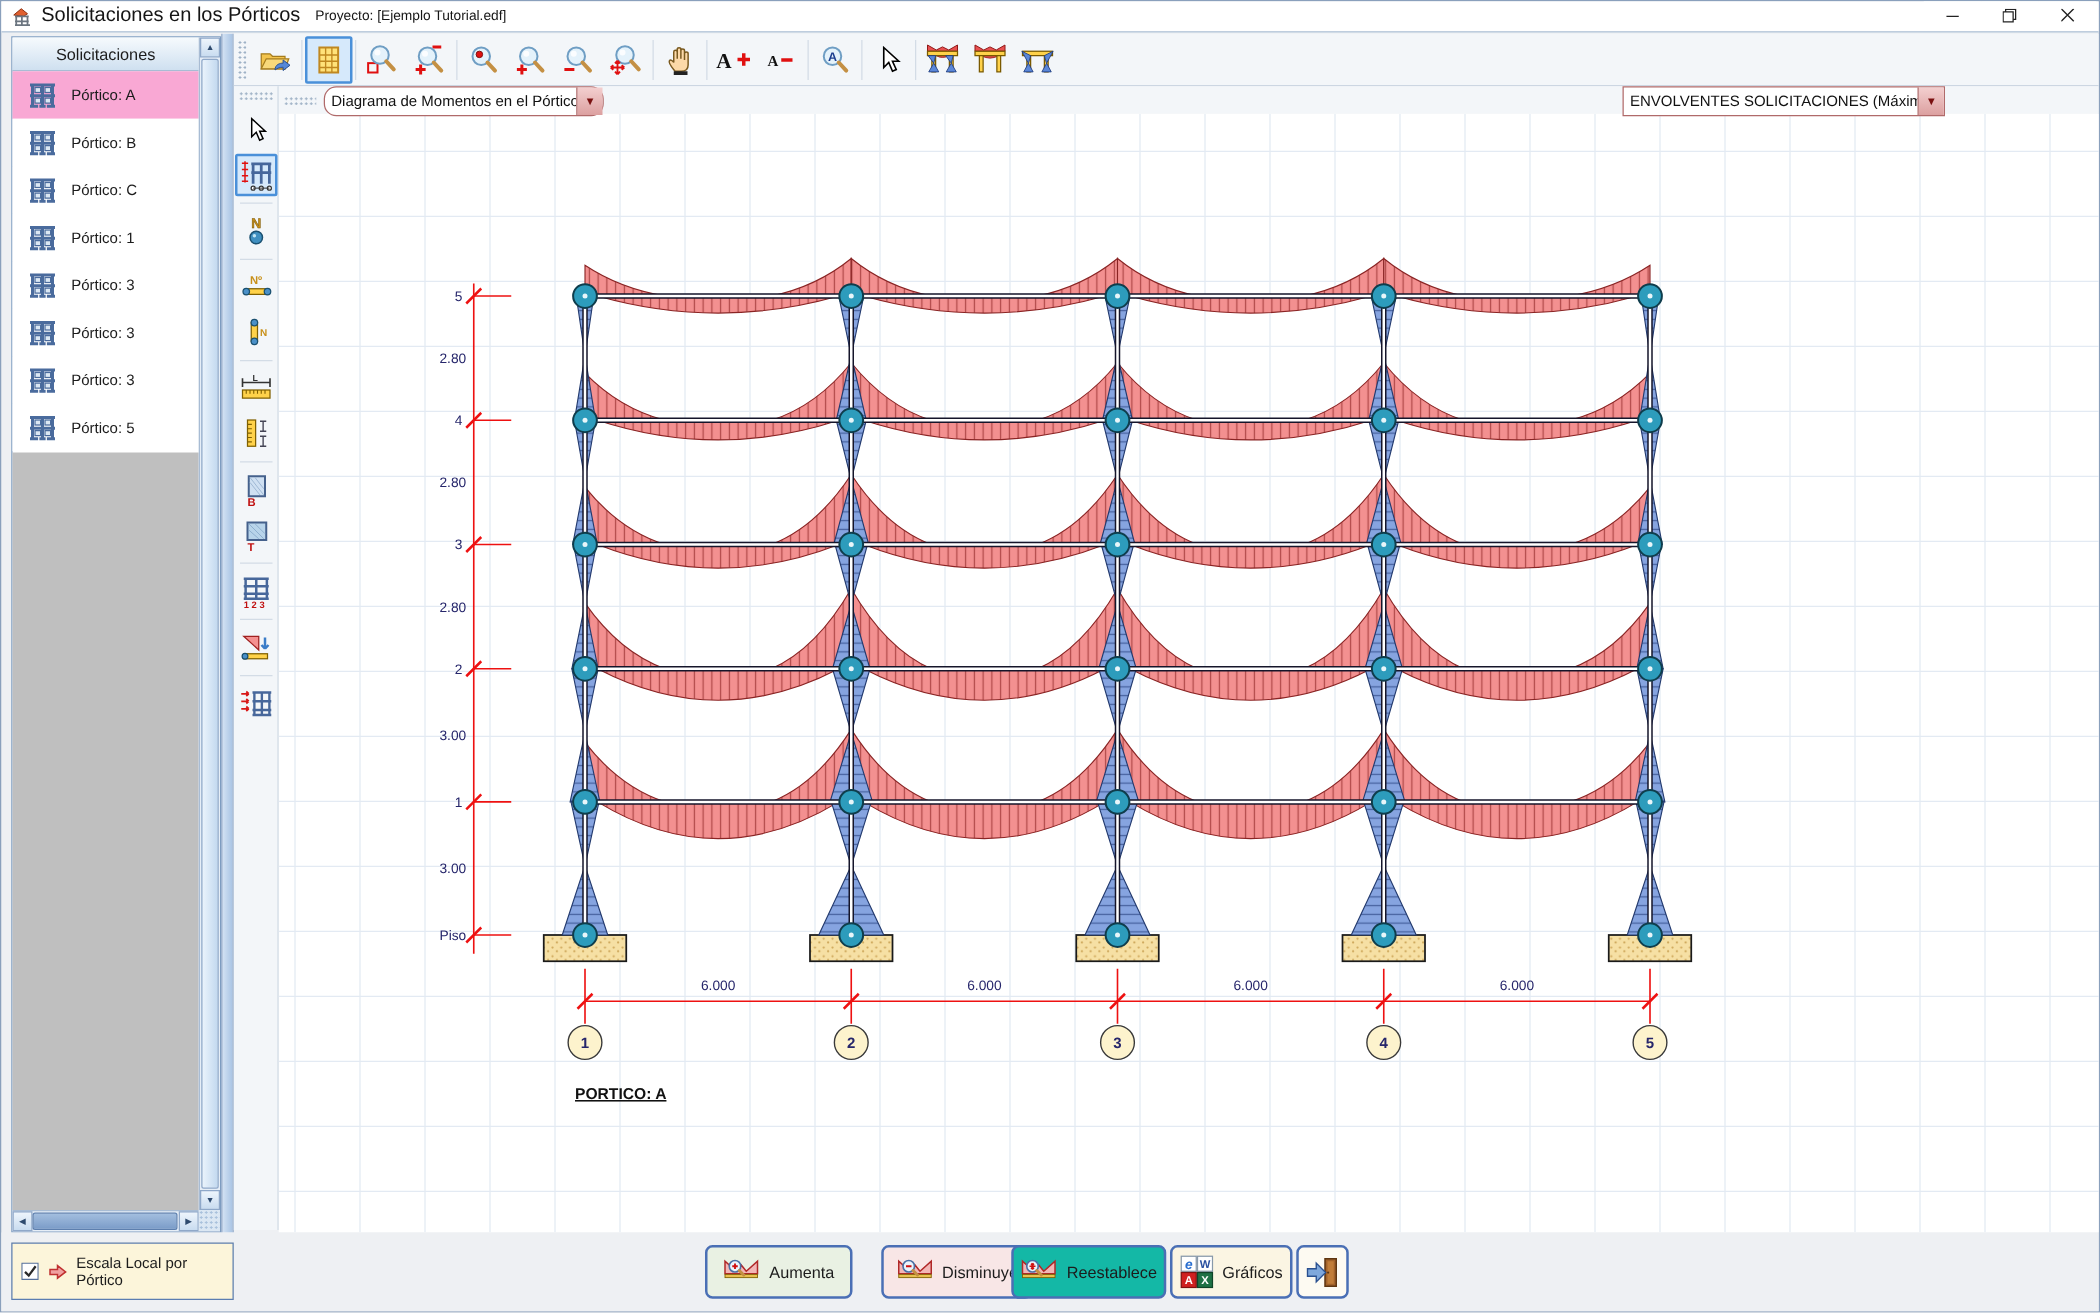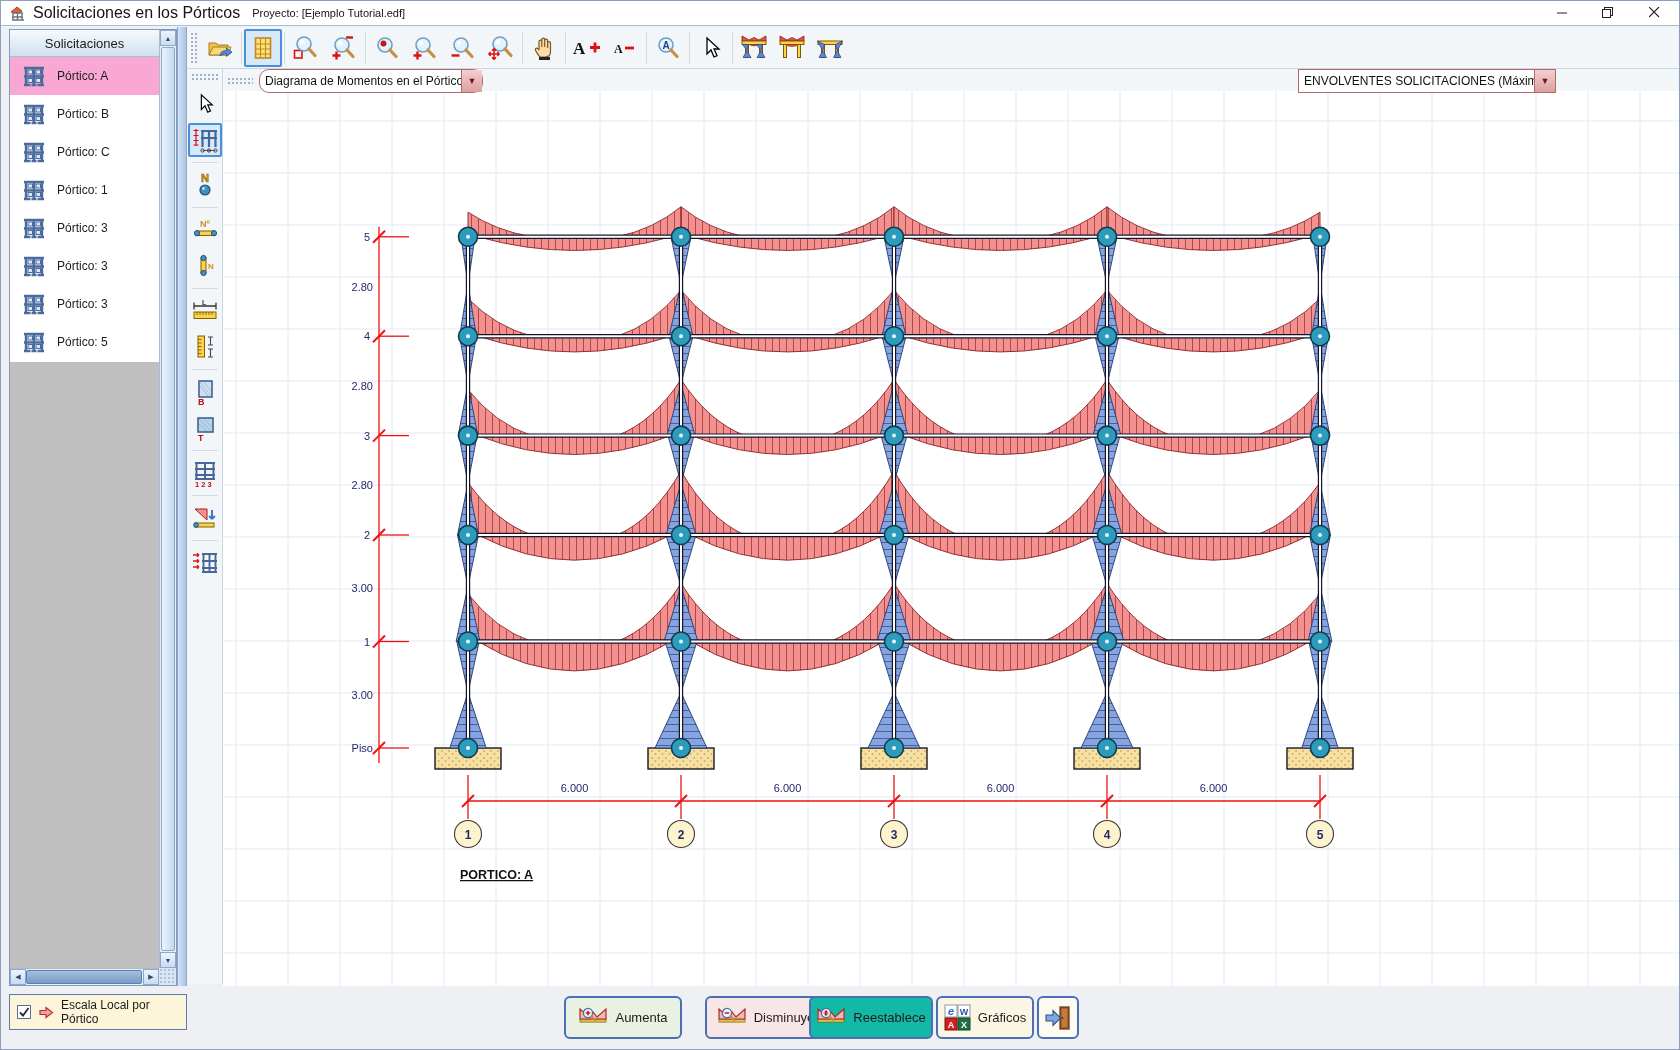--- a/index.html
+++ b/index.html
@@ -54,21 +54,21 @@
   .combo-right{left:1297px;top:68px;width:258px;}
   .combo-text{flex:1;padding-left:5px;white-space:nowrap;overflow:hidden;}
   .combo-btn{width:20px;height:100%;background:linear-gradient(#f3cfcf,#dca0a0);border-left:1px solid #b06a6a;display:flex;align-items:center;justify-content:center;color:#7a1010;font-size:9px;}
 
   
   #frame-canvas{position:absolute;left:222px;top:90px;background:#ffffff;}
   #frame-canvas text{font-family:"Liberation Sans",sans-serif;}
 
   
   .bottom-bar{position:absolute;left:0;top:985px;right:0;height:65px;background:#eef0f3;}
-  .scale-panel{position:absolute;left:8px;top:8px;width:178px;height:36px;background:#fcf5da;border:1px solid #5b7db1;display:flex;align-items:center;gap:7px;padding-left:7px;font-size:12px;color:#1c1c1c;box-sizing:border-box;}
+  .scale-panel{position:absolute;left:8px;top:8px;width:178px;height:46px;background:#fcf5da;border:1px solid #5b7db1;display:flex;align-items:center;gap:7px;padding-left:7px;font-size:12px;color:#1c1c1c;box-sizing:border-box;}
   .big-btn{position:absolute;top:10px;height:43px;border:2px solid #4a6fb5;border-radius:6px;display:flex;align-items:center;justify-content:center;gap:7px;font-size:13px;color:#1c1c1c;box-sizing:border-box;padding:0;}
   #btn-aumenta{left:563px;width:118px;background:#e9f1e3;}
   #btn-disminuye{left:704px;width:121px;background:#f8e6e6;}
   #btn-reestablece{left:808px;width:124px;background:#14b8a6;}
   #btn-graficos{left:935px;width:98px;background:#fbf5e3;}
   #btn-exit{left:1036px;width:42px;background:#fdfaf2;}
 </style>
 </head>
 <body>
 

